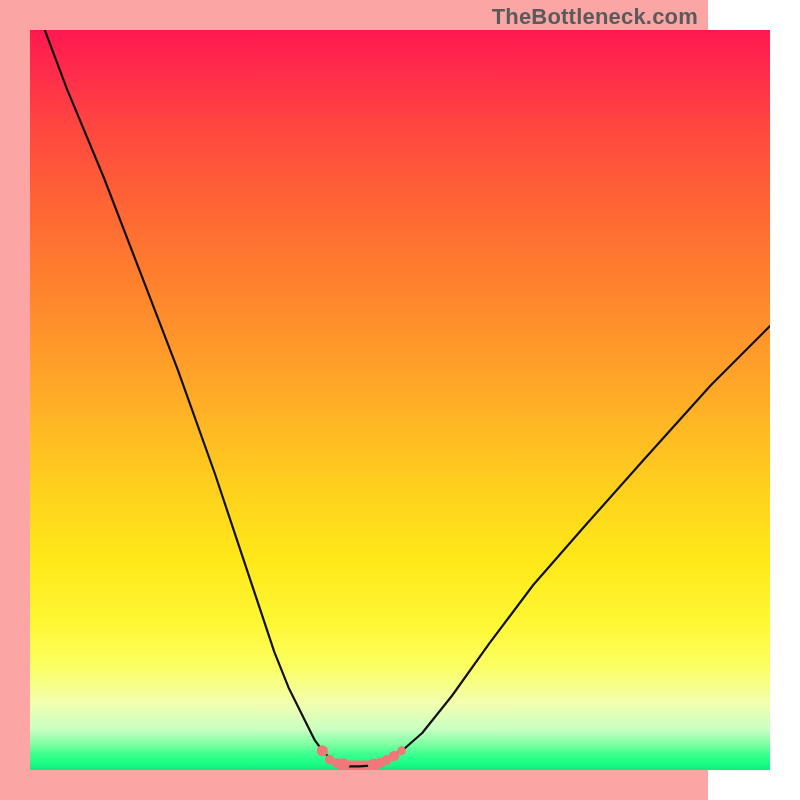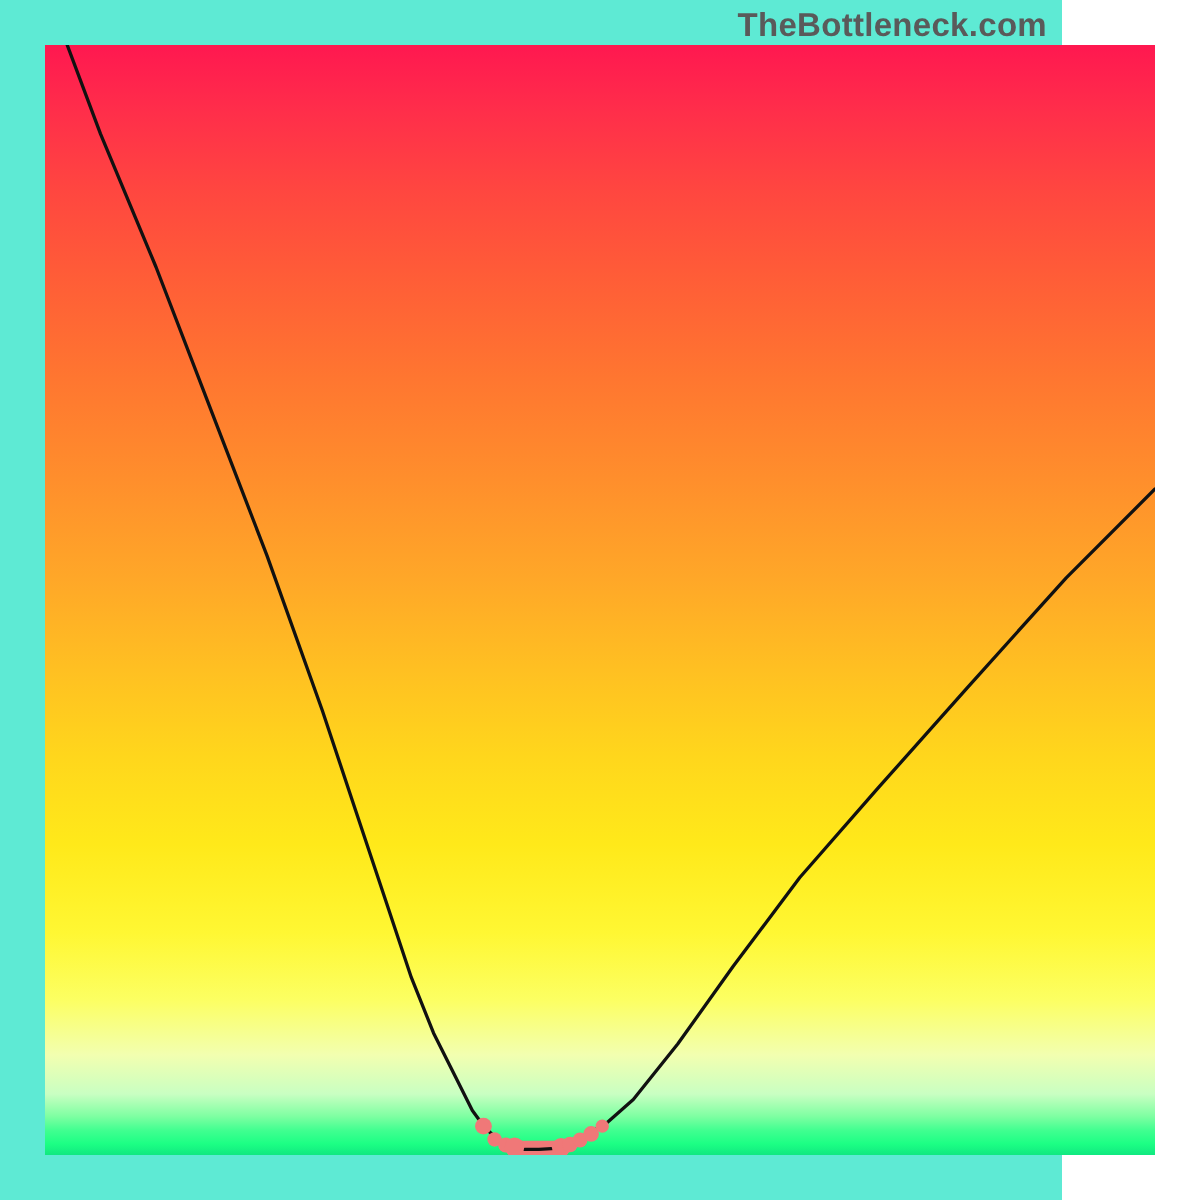--- a/index.html
+++ b/index.html
@@ -7,21 +7,21 @@
     padding: 0;
     width: 800px;
     height: 800px;
     overflow: hidden;
     font-family: Arial, Helvetica, sans-serif;
   }
   .frame {
     position: relative;
     width: 708px;
     height: 800px;
-    background: #5eead4;
+    background: #fca5a5;
     box-sizing: border-box;
   }
   .attribution {
     position: absolute;
     top: 4px;
     right: 10px;
     font-size: 22px;
     font-weight: 600;
     color: #5a5a5a;
     letter-spacing: 0.2px;

